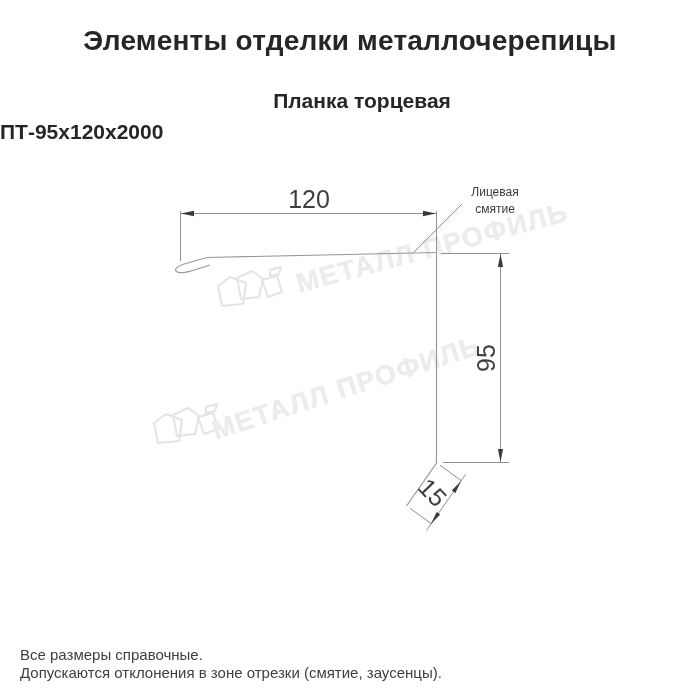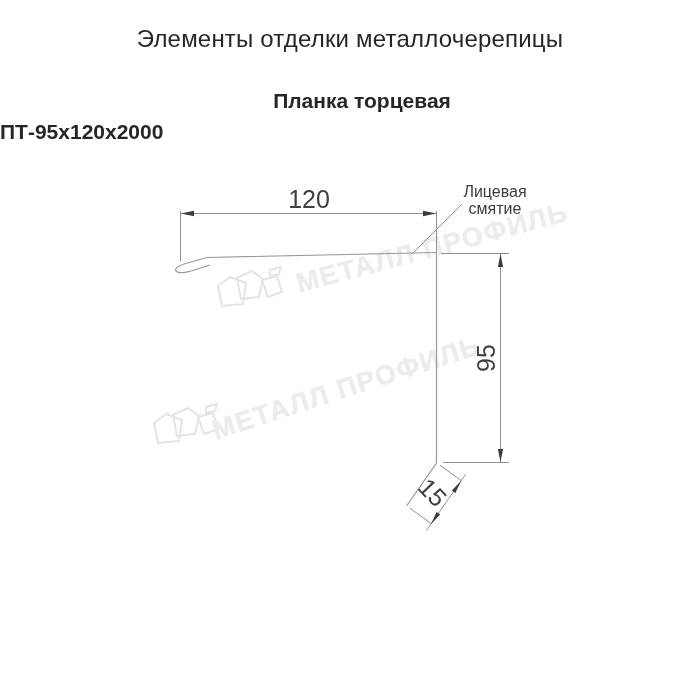--- a/index.html
+++ b/index.html
@@ -2,21 +2,21 @@
 <html><head>
 <meta charset="utf-8">
 <style>
   html,body{margin:0;padding:0;background:#fff;}
   .canvas{
     position:relative;width:700px;height:700px;background:#ffffff;
     font-family:"Liberation Sans","DejaVu Sans",sans-serif;overflow:hidden;
   }
   .title{
     position:absolute;left:0;right:0;top:25px;text-align:center;
-    font-size:24px;font-weight:normal;color:#262626;letter-spacing:.2px;
+    font-size:28px;font-weight:bold;color:#262626;letter-spacing:.2px;
   }
   .subtitle{
     position:absolute;left:0;right:0;top:89px;text-align:center;
     font-size:21px;font-weight:bold;color:#262626;margin-left:24px;
   }
   .subtitle2{
     position:absolute;left:0;right:0;top:120px;text-align:left;
     font-size:21px;font-weight:bold;color:#262626;
   }
   .wm-text{
@@ -25,21 +25,21 @@
     text-shadow:0 0 1px #e6e6e6;
   }
   .wm-text.one{left:297px;top:269px;transform:rotate(-15deg);transform-origin:left center;}
   .wm-text.two{left:213px;top:416px;transform:rotate(-18deg);transform-origin:left center;}
   .wm-icon{position:absolute;z-index:1;}
   .wm-icon.one{left:206px;top:265px;}
   .wm-icon.two{left:142px;top:402px;}
   .drawing{position:absolute;left:0;top:0;z-index:2;}
   .face-label{
     position:absolute;left:457px;top:184px;width:76px;z-index:3;
-    font-size:16px;line-height:16.5px;text-align:center;color:#3c3c3c;
+    font-size:12px;line-height:16.5px;text-align:center;color:#3c3c3c;
   }
   .notes{
     position:absolute;left:20px;top:646px;z-index:3;
     font-size:15px;line-height:17.5px;color:#3e3e3e;
   }
   svg text{font-family:"Liberation Sans","DejaVu Sans",sans-serif;font-size:25px;fill:#3f3f3f;}
 </style>
 </head>
 <body>
 
@@ -105,15 +105,17 @@
 
     <path d="M412.5,253.5 L462,204" stroke="#909090" stroke-width="1" fill="none"></path>
   </svg>
 
   <div class="face-label">
     <div>Лицевая</div>
     <div>смятие</div>
   </div>
 
   <div class="notes">
+    <div>Все размеры справочные.</div>
+    <div>Допускаются отклонения в зоне отрезки (смятие, заусенцы).</div>
   </div>
 
 </div>
 
 </body></html>

